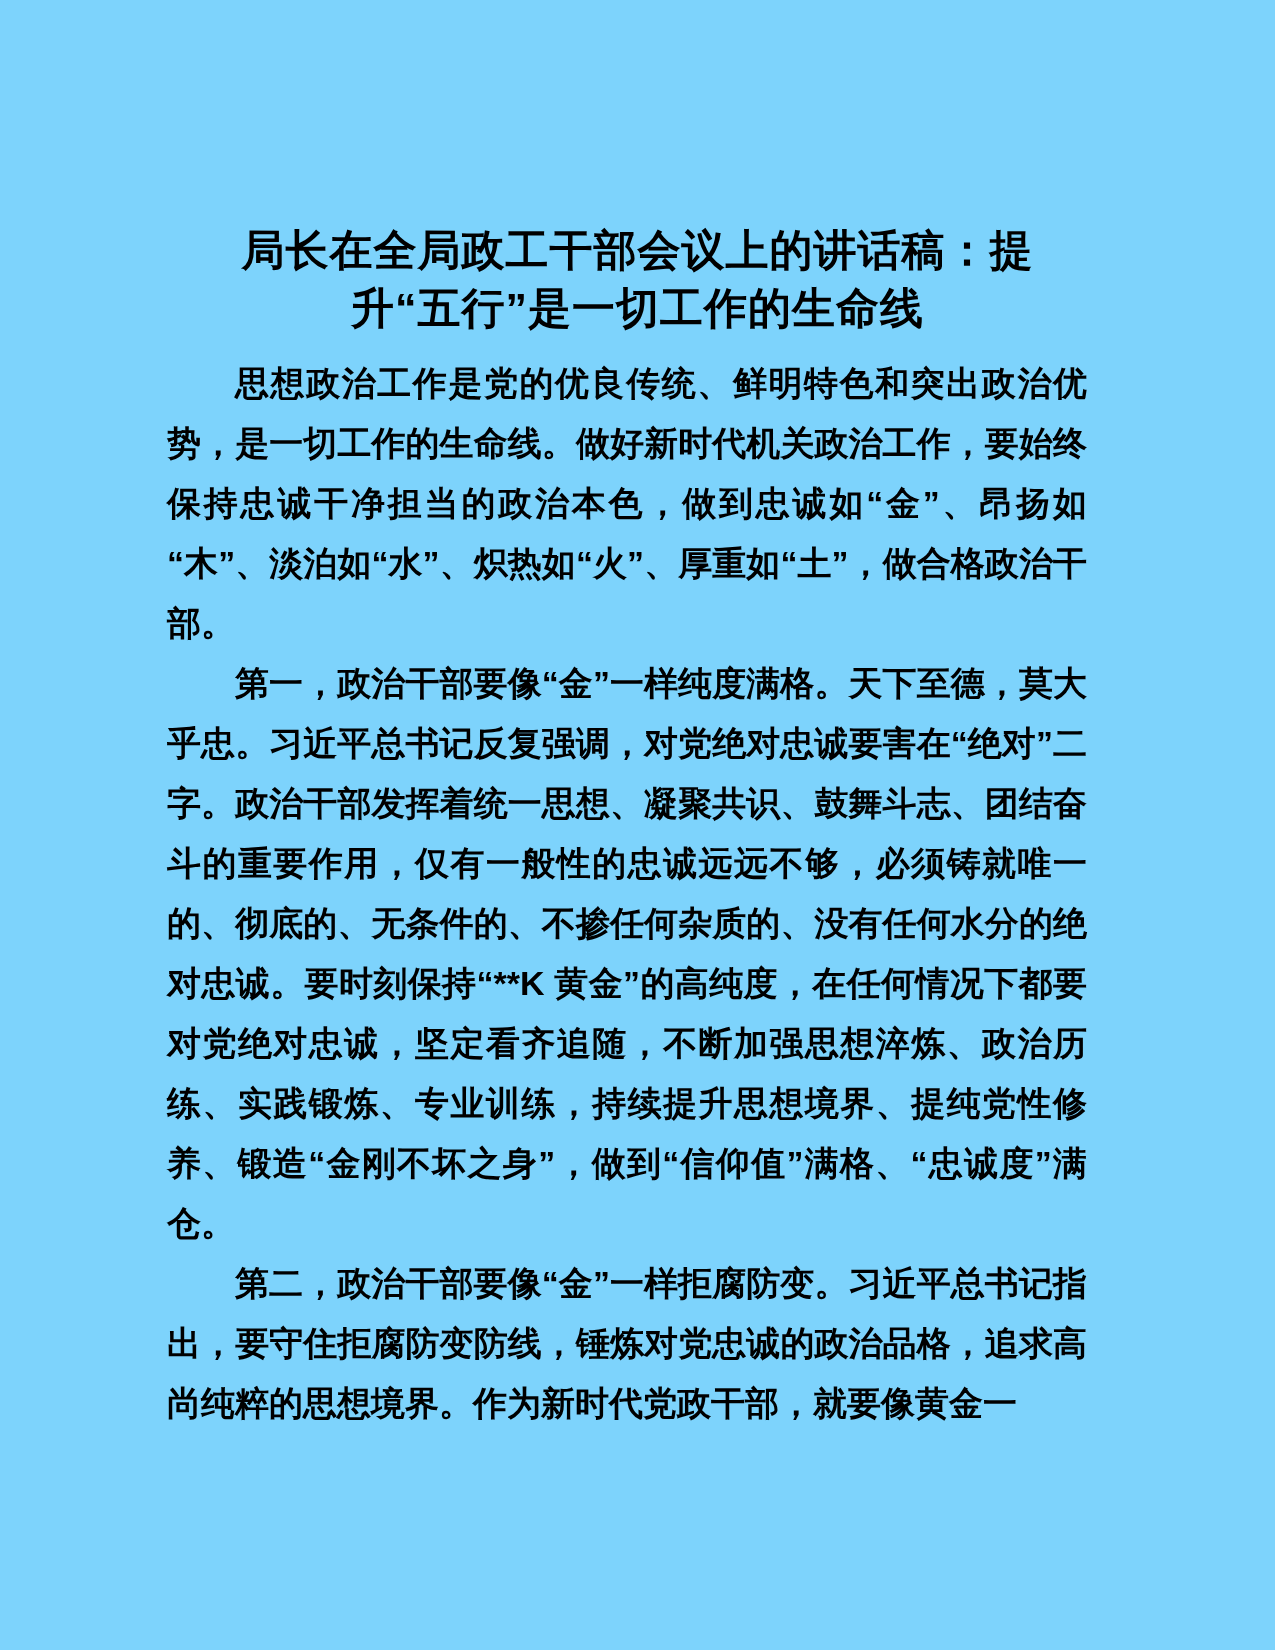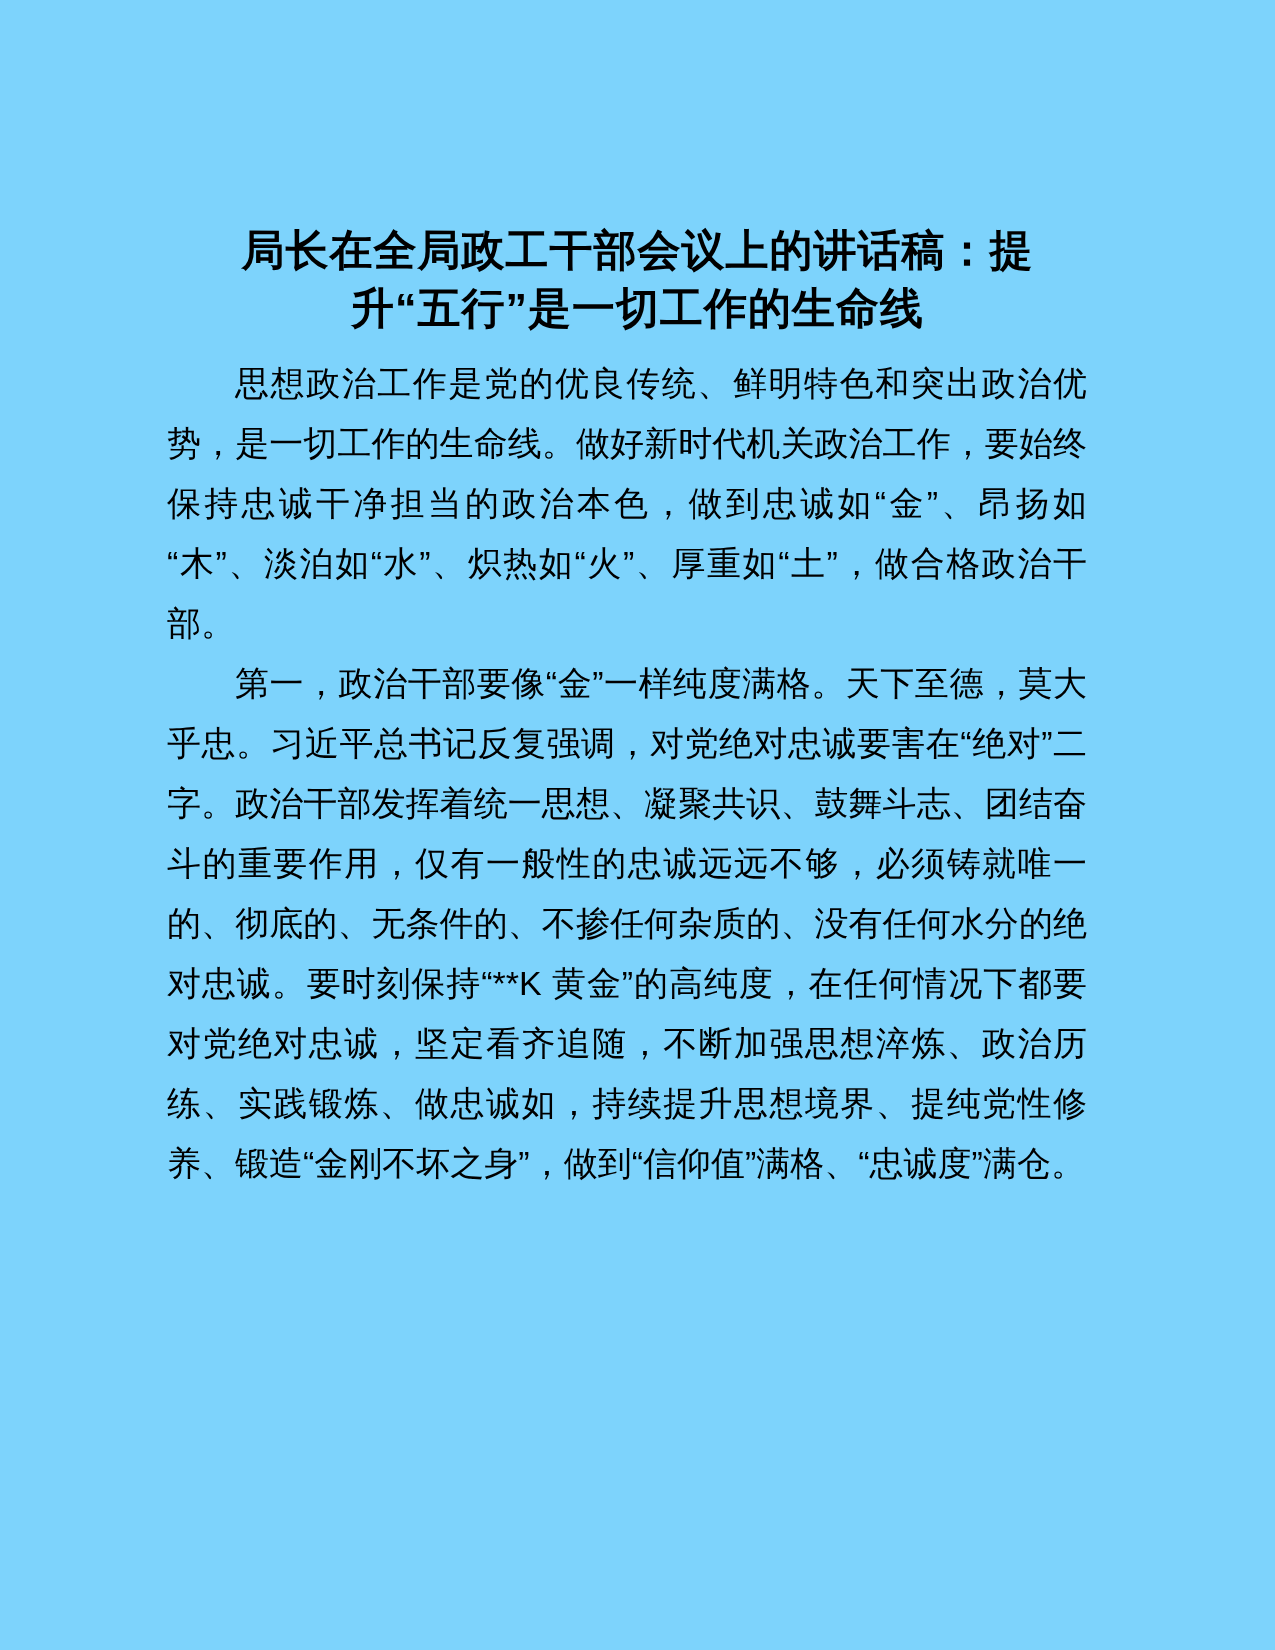--- a/index.html
+++ b/index.html
@@ -22,20 +22,21 @@
     font-size: 43px;
     font-weight: 700;
     line-height: 58px;
     color: #000000;
     letter-spacing: 1px;
   }
   .doc-body {
     margin-left: 167px;
     margin-top: 16px;
     width: 920px;
+    font-weight: bold;
   }
   .doc-body p {
     margin: 0;
     font-size: 34px;
     line-height: 60px;
     color: #000000;
     text-align: justify;
     text-justify: inter-ideograph;
     text-indent: 2em;
     word-break: break-all;
@@ -47,16 +48,17 @@
 
 <div class="page">
 
   <div class="doc-title">
     <div>局长在全局政工干部会议上的讲话稿：提</div>
     <div>升“五行”是一切工作的生命线</div>
   </div>
 
   <div class="doc-body">
     <p>思想政治工作是党的优良传统、鲜明特色和突出政治优势，是一切工作的生命线。做好新时代机关政治工作，要始终保持忠诚干净担当的政治本色，做到忠诚如“金”、昂扬如“木”、淡泊如“水”、炽热如“火”、厚重如“土”，做合格政治干部。</p>
-    <p>第一，政治干部要像“金”一样纯度满格。天下至德，莫大乎忠。习近平总书记反复强调，对党绝对忠诚要害在“绝对”二字。政治干部发挥着统一思想、凝聚共识、鼓舞斗志、团结奋斗的重要作用，仅有一般性的忠诚远远不够，必须铸就唯一的、彻底的、无条件的、不掺任何杂质的、没有任何水分的绝对忠诚。要时刻保持“**K 黄金”的高纯度，在任何情况下都要对党绝对忠诚，坚定看齐追随，不断加强思想淬炼、政治历练、实践锻炼、做忠诚如，持续提升思想境界、提纯党性修养、锻造“金刚不坏之身”，做到“信仰值”满格、“忠诚度”满仓。</p>
+    <p>第一，政治干部要像“金”一样纯度满格。天下至德，莫大乎忠。习近平总书记反复强调，对党绝对忠诚要害在“绝对”二字。政治干部发挥着统一思想、凝聚共识、鼓舞斗志、团结奋斗的重要作用，仅有一般性的忠诚远远不够，必须铸就唯一的、彻底的、无条件的、不掺任何杂质的、没有任何水分的绝对忠诚。要时刻保持“**K 黄金”的高纯度，在任何情况下都要对党绝对忠诚，坚定看齐追随，不断加强思想淬炼、政治历练、实践锻炼、专业训练，持续提升思想境界、提纯党性修养、锻造“金刚不坏之身”，做到“信仰值”满格、“忠诚度”满仓。</p>
+    <p>第二，政治干部要像“金”一样拒腐防变。习近平总书记指出，要守住拒腐防变防线，锤炼对党忠诚的政治品格，追求高尚纯粹的思想境界。作为新时代党政干部，就要像黄金一</p>
   </div>
 
 </div>
 
 </body></html>

